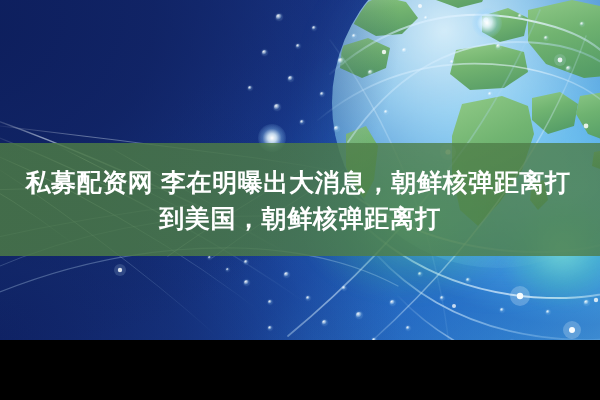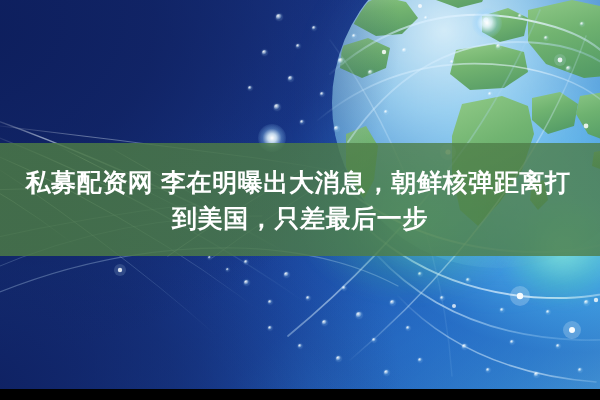--- a/index.html
+++ b/index.html
@@ -3,21 +3,21 @@
 <meta charset="utf-8">
 <style>
   html, body {
     margin: 0;
     padding: 0;
     background: #000;
   }
   #stage {
     position: relative;
     width: 600px;
-    height: 389px;
+    height: 340px;
     overflow: hidden;
     font-family: "Liberation Sans", "DejaVu Sans", sans-serif;
     background: #122a6e;
   }
 
   
   .layer { position: absolute; inset: 0; }
 
   .sky-base {
     background:
@@ -384,16 +384,16 @@
   </div>
 
   <div class="green-glow-a"></div>
   <div class="green-glow-b"></div>
 
   <div class="banner"></div>
   <div class="banner-tint"></div>
 
   <div class="headline">
     <div class="hl-line hl-line-1">私募配资网 李在明曝出大消息，朝鲜核弹距离打</div>
-    <div class="hl-line hl-line-2">到美国，只差最后一步</div>
+    <div class="hl-line hl-line-2">到美国，朝鲜核弹距离打</div>
   </div>
 
 </div>
 
 </body></html>

